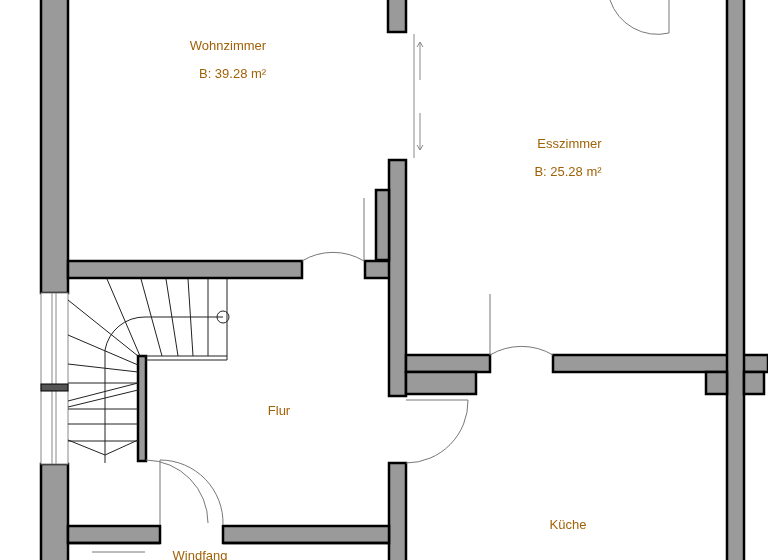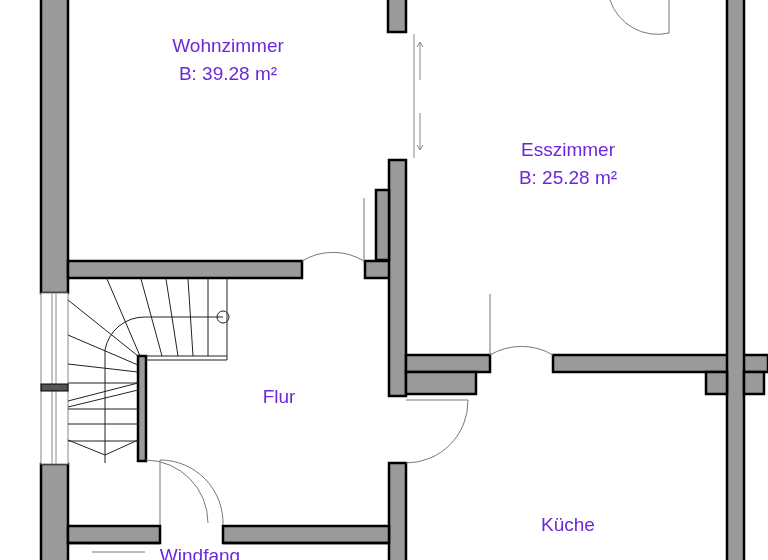--- a/index.html
+++ b/index.html
@@ -1,18 +1,18 @@
 <!DOCTYPE html>
 <html><head>
 <meta charset="utf-8">
 <style>
   html, body { margin:0; padding:0; background:#ffffff; }
   body { width:768px; height:560px; overflow:hidden; position:relative; font-family:"Liberation Sans", sans-serif; }
   #plan { position:absolute; left:0; top:0; width:768px; height:560px; }
-  .label { position:absolute; text-align:center; color:#6d28d9; font-size:19px; line-height:28px; white-space:nowrap; transform:translateX(-50%); }
+  .label { position:absolute; text-align:right; color:#a16207; font-size:13px; line-height:28px; white-space:nowrap; transform:translateX(-50%); }
   .label .nm { display:block; }
   .label .ar { display:block; }
 </style>
 </head>
 <body>
 
 <svg id="plan" viewBox="0 0 768 560" xmlns="http://www.w3.org/2000/svg">
   <g fill="#9a9a9a" stroke="#000" stroke-width="2.5">
 
     <rect x="41" y="-5" width="27" height="298"></rect>
@@ -93,25 +93,25 @@
     <line x1="68" y1="543" x2="160" y2="543"></line>
     <line x1="223" y1="543" x2="389" y2="543"></line>
   </g>
   <line x1="92" y1="552" x2="145" y2="552" stroke="#777" stroke-width="1"></line>
 </svg>
 
 <div class="label" style="left:228px; top:32px;">
   <span class="nm">Wohnzimmer</span>
   <span class="ar">B: 39.28 m²</span>
 </div>
-<div class="label" style="left:568px; top:130px;margin-top:6px;">
+<div class="label" style="left:568px; top:130px;">
   <span class="nm">Esszimmer</span>
   <span class="ar">B: 25.28 m²</span>
 </div>
-<div class="label" style="left:279px; top:383px;">
+<div class="label" style="left:279px; top:397px;">
   <span class="nm">Flur</span>
 </div>
 <div class="label" style="left:568px; top:504px;margin-top:7px;">
   <span class="nm">Küche</span>
 </div>
 <div class="label" style="left:200px; top:542px;">
   <span class="nm">Windfang</span>
 </div>
 
 </body></html>

